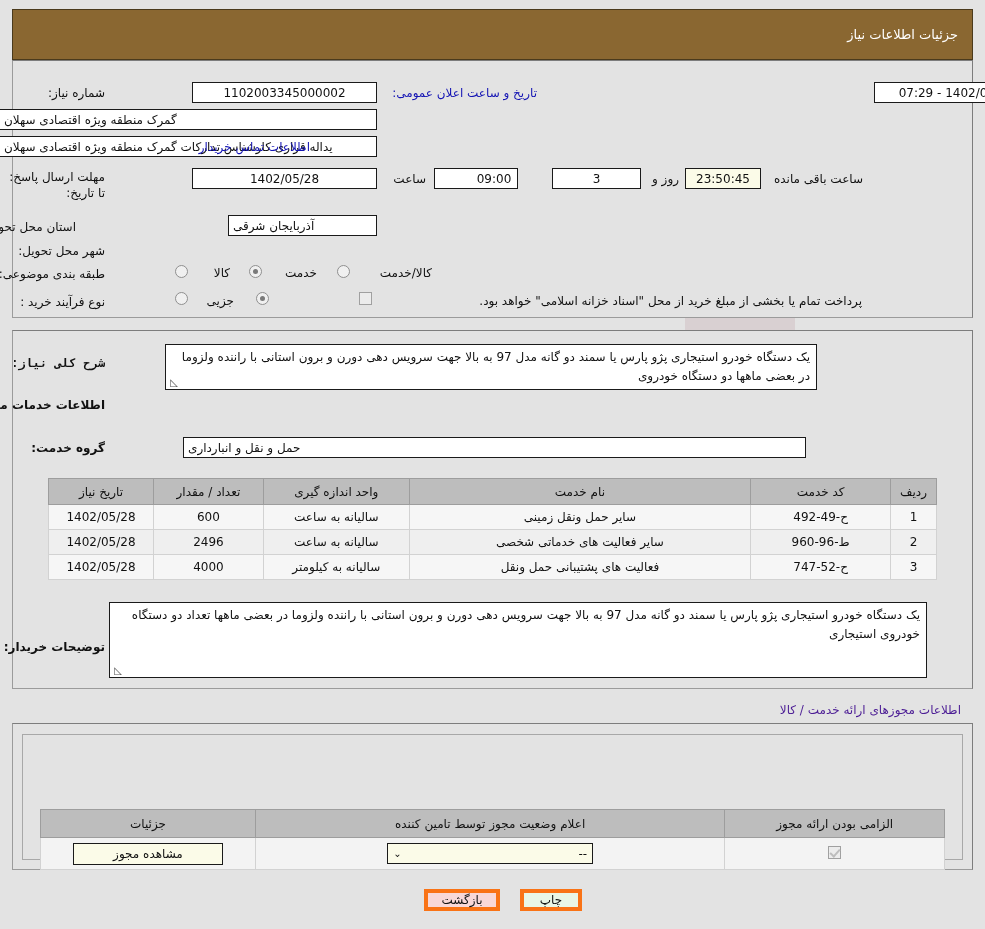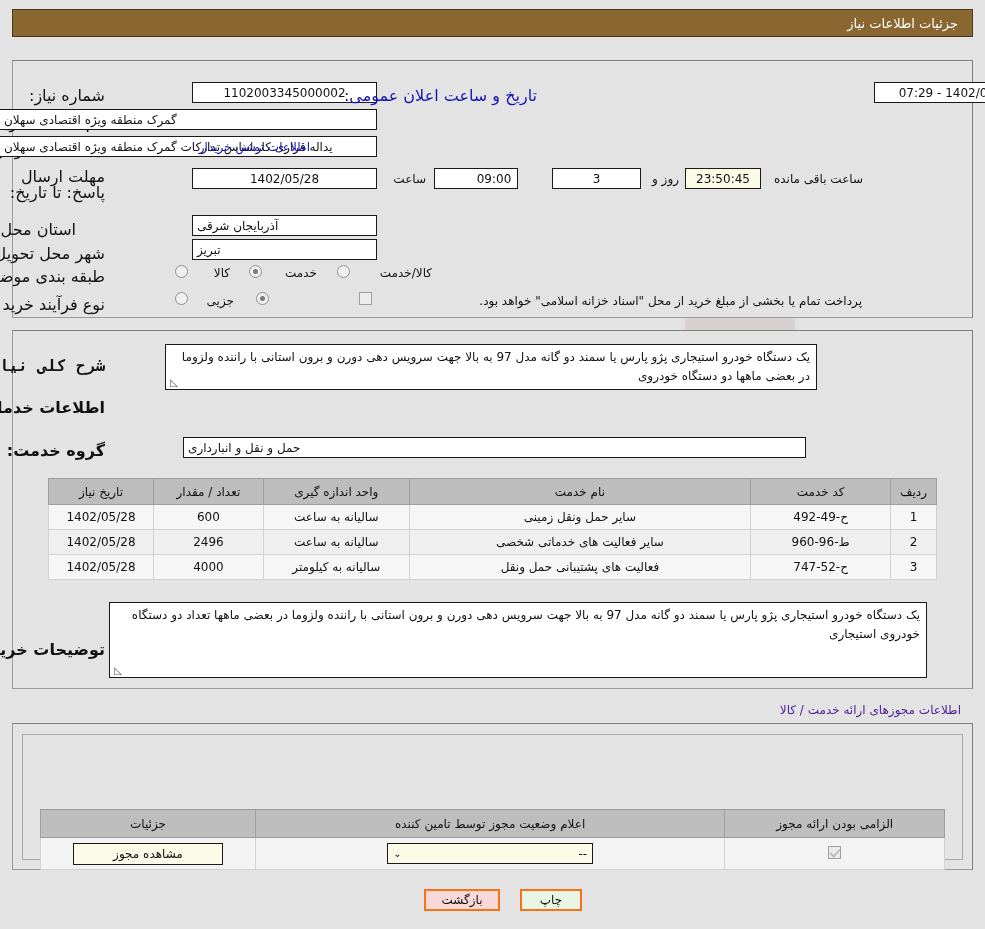--- a/index.html
+++ b/index.html
@@ -32,21 +32,21 @@
   .wm-shield {
     position: absolute; right: 190px; top: 100px;
     width: 110px; height: 128px;
     background: rgba(170,120,130,0.17);
     clip-path: polygon(50% 0%, 100% 16%, 100% 62%, 50% 100%, 0% 62%, 0% 16%);
   }
 
   
   .titlebar {
     position: absolute; left: 12px; top: 9px;
-    width: 961px; height: 28px;
+    width: 961px; height: 51px;
     background: #8a6731;
     border: 1px solid #4a3a1c;
     color: #ffffff;
     font-size: 13px;
     display: flex; align-items: center; justify-content: flex-start;
     padding: 0 14px;
   }
 
   
   .panel {
@@ -56,21 +56,21 @@
     border-top-color: #7d7d7d;
     border-right-color: #7d7d7d;
   }
   #panel-main   { left: 12px; top: 60px;  width: 961px; height: 258px; }
   #panel-detail { left: 12px; top: 330px; width: 961px; height: 359px; }
   #panel-permit { left: 12px; top: 723px; width: 961px; height: 147px; }
 
   
   .lbl {
     position: absolute;
-    font-size: 16px;
+    font-size: 12px;
     color: #111;
     text-align: right;
     white-space: nowrap;
   }
   .lbl-blue { color: #1414b4; }
   .lbl-bold { font-weight: bold; }
   .field {
     position: absolute;
     background: #ffffff;
     border: 1px solid #1a1a1a;
@@ -213,21 +213,21 @@
     border: 1px solid #1a1a1a;
     font-size: 12px; color: #111;
     cursor: pointer;
   }
 
   
   .btn {
     position: absolute;
     height: 22px;
     display: flex; align-items: center; justify-content: center;
-    border: 2px solid #f97316;
+    border: 4px solid #f97316;
     font-size: 12px; color: #111;
     cursor: pointer;
   }
   #btn-print  { left: 520px; top: 889px; width: 62px; background: #e9f6e6; }
   #btn-back   { left: 424px; top: 889px; width: 76px; background: #f8d8d8; }
 
   .ctext { position: absolute; font-size: 12px; color: #111; white-space: nowrap; }
 </style>
 </head>
 <body>
@@ -260,24 +260,23 @@
   <div class="lbl" style="right:880px; top:169px; width:96px; white-space:normal; line-height:16px; text-align:right;">مهلت ارسال پاسخ: تا تاریخ:</div>
   <div class="field center" style="right:608px; top:168px; width:185px;">1402/05/28</div>
   <div class="ctext" style="right:559px; top:172px;">ساعت</div>
   <div class="field center" style="right:467px; top:168px; width:84px;padding-left:40px;">09:00</div>
   <div class="field center" style="right:344px; top:168px; width:89px;">3</div>
   <div class="ctext" style="right:306px; top:172px;">روز و</div>
   <div class="field cream center" style="right:224px; top:168px; width:76px;">23:50:45</div>
   <div class="ctext" style="right:122px; top:172px;">ساعت باقی مانده</div>
 
   <div class="lbl" style="right:909px; top:220px;">استان محل تحویل:</div>
-  <div class="field right" style="right:608px; top:215px; width:185px;">آذربایجان شرقی</div>
+  <div class="field right" style="right:608px; top:215px; width:149px;">آذربایجان شرقی</div>
 
   <div class="lbl" style="right:880px; top:244px;">شهر محل تحویل:</div>
-  <div class="field right" style="right:608px; top:239px; width:185px;">تبریز</div>
 
   <div class="lbl" style="right:880px; top:267px;">طبقه بندی موضوعی:</div>
   <span class="radio" style="right:797px; top:265px;"></span>
   <div class="ctext" style="right:755px; top:266px;">کالا</div>
   <span class="radio on" style="right:723px; top:265px;"></span>
   <div class="ctext" style="right:668px; top:266px;">خدمت</div>
   <span class="radio" style="right:635px; top:265px;"></span>
   <div class="ctext" style="right:553px; top:266px;">کالا/خدمت</div>
 
   <div class="lbl" style="right:880px; top:295px;">نوع فرآیند خرید :</div>

